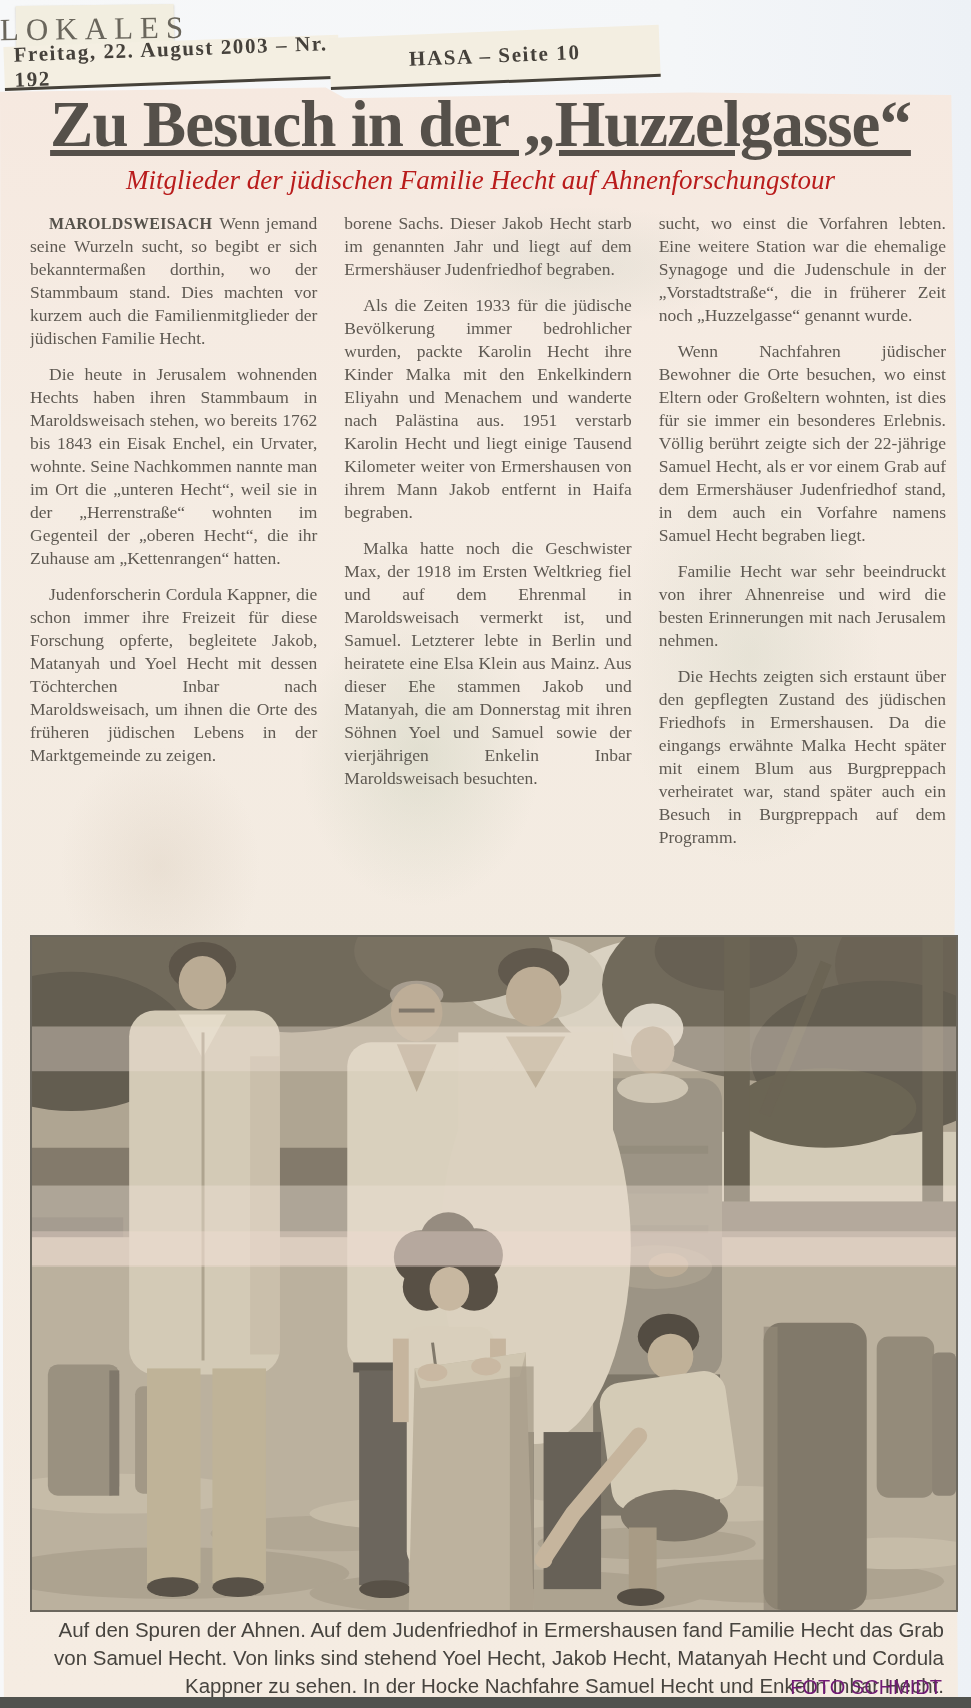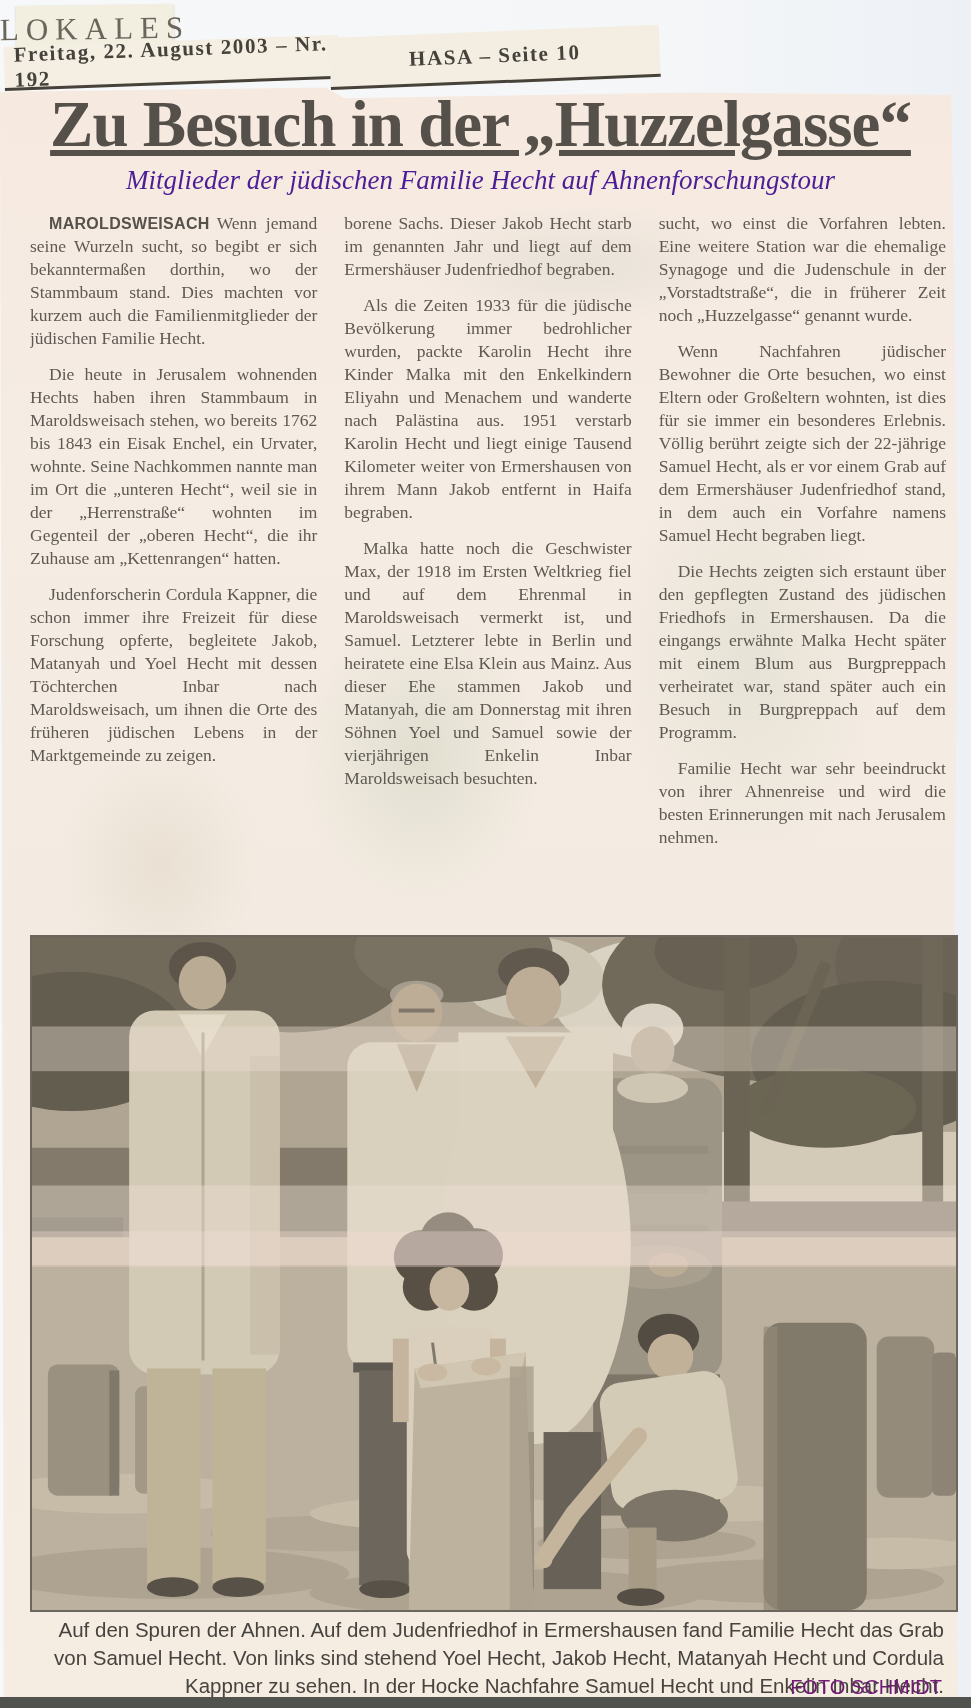--- a/index.html
+++ b/index.html
@@ -45,32 +45,32 @@
   .sm2{left:620px;top:360px;width:260px;height:420px;background:radial-gradient(closest-side,rgba(182,194,170,.22),rgba(182,194,170,0));}
   .sm3{left:60px;top:660px;width:200px;height:240px;background:radial-gradient(closest-side,rgba(205,190,170,.25),rgba(205,190,170,0));}
   .sm4{left:410px;top:120px;width:340px;height:120px;background:radial-gradient(closest-side,rgba(190,200,185,.25),rgba(190,200,185,0));}
   
   .headline{
     position:absolute;left:28px;top:94px;width:905px;text-align:center;
     font-size:65px;font-weight:bold;color:#55504a;letter-spacing:-1px;line-height:60px;text-decoration:underline;
   }
   .subheadline{
     position:absolute;left:28px;top:163px;width:905px;text-align:center;
-    font-size:27px;font-style:italic;color:#4c1d95;line-height:34px;
+    font-size:27px;font-style:italic;color:#b91c1c;line-height:34px;
   }
   
   .columns{
     position:absolute;left:30px;top:212px;width:916px;height:723px;
     display:flex;gap:27px;overflow:hidden;
   }
   .col{flex:1 1 0;min-width:0;text-align:justify;color:#5e5952;
     font-size:17.5px;line-height:23px;}
   .col p{margin:0 0 13px 0;text-indent:19px;}
   .lead-loc{
-    font-family:Liberation Sans, sans-serif;font-weight:bold;font-size:16px;
+    font-family:Liberation Serif, serif;font-weight:bold;font-size:16px;
     color:#56524b;letter-spacing:.3px;margin-right:7px;
   }
   
   .photo-frame{
     position:absolute;left:30px;top:935px;width:928px;height:677px;
     border:2px solid #6b675e;box-sizing:border-box;background:#b9b09c;
   }
   .photo-frame svg{display:block;width:100%;height:100%;}
   
   .caption{
@@ -115,22 +115,22 @@
     <p>Judenforscherin Cordula Kappner, die schon immer ihre Freizeit für diese Forschung opferte, begleitete Jakob, Matanyah und Yoel Hecht mit dessen Töchterchen Inbar nach Maroldsweisach, um ihnen die Orte des früheren jüdischen Lebens in der Marktgemeinde zu zeigen.</p>
   </div>
   <div class="col">
     <p style="text-indent:0;">borene Sachs. Dieser Jakob Hecht starb im genannten Jahr und liegt auf dem Ermershäuser Judenfriedhof begraben.</p>
     <p>Als die Zeiten 1933 für die jüdische Bevölkerung immer bedrohlicher wurden, packte Karolin Hecht ihre Kinder Malka mit den Enkelkindern Eliyahn und Menachem und wanderte nach Palästina aus. 1951 verstarb Karolin Hecht und liegt einige Tausend Kilometer weiter von Ermershausen von ihrem Mann Jakob entfernt in Haifa begraben.</p>
     <p>Malka hatte noch die Geschwister Max, der 1918 im Ersten Weltkrieg fiel und auf dem Ehrenmal in Maroldsweisach vermerkt ist, und Samuel. Letzterer lebte in Berlin und heiratete eine Elsa Klein aus Mainz. Aus dieser Ehe stammen Jakob und Matanyah, die am Donnerstag mit ihren Söhnen Yoel und Samuel sowie der vierjährigen Enkelin Inbar Maroldsweisach besuchten.</p>
   </div>
   <div class="col">
     <p style="text-indent:0;">sucht, wo einst die Vorfahren lebten. Eine weitere Station war die ehemalige Synagoge und die Judenschule in der „Vorstadtstraße“, die in früherer Zeit noch „Huzzelgasse“ genannt wurde.</p>
     <p>Wenn Nachfahren jüdischer Bewohner die Orte besuchen, wo einst Eltern oder Großeltern wohnten, ist dies für sie immer ein besonderes Erlebnis. Völlig berührt zeigte sich der 22-jährige Samuel Hecht, als er vor einem Grab auf dem Ermershäuser Judenfriedhof stand, in dem auch ein Vorfahre namens Samuel Hecht begraben liegt.</p>
+    <p>Familie Hecht war sehr beeindruckt von ihrer Ahnenreise und wird die besten Erinnerungen mit nach Jerusalem nehmen.</p>
     <p>Die Hechts zeigten sich erstaunt über den gepflegten Zustand des jüdischen Friedhofs in Ermershausen. Da die eingangs erwähnte Malka Hecht später mit einem Blum aus Burgpreppach verheiratet war, stand später auch ein Besuch in Burgpreppach auf dem Programm.</p>
-    <p>Familie Hecht war sehr beeindruckt von ihrer Ahnenreise und wird die besten Erinnerungen mit nach Jerusalem nehmen.</p>
   </div>
 </div>
 
 <div class="photo-frame">
   <svg viewBox="0 0 932 677" preserveAspectRatio="none">
 
     <rect x="0" y="0" width="932" height="677" fill="#b1a894"></rect>
     <rect x="0" y="0" width="932" height="235" fill="#a59b88"></rect>
 
     <ellipse cx="640" cy="62" rx="115" ry="62" fill="#d7d0bf"></ellipse>

